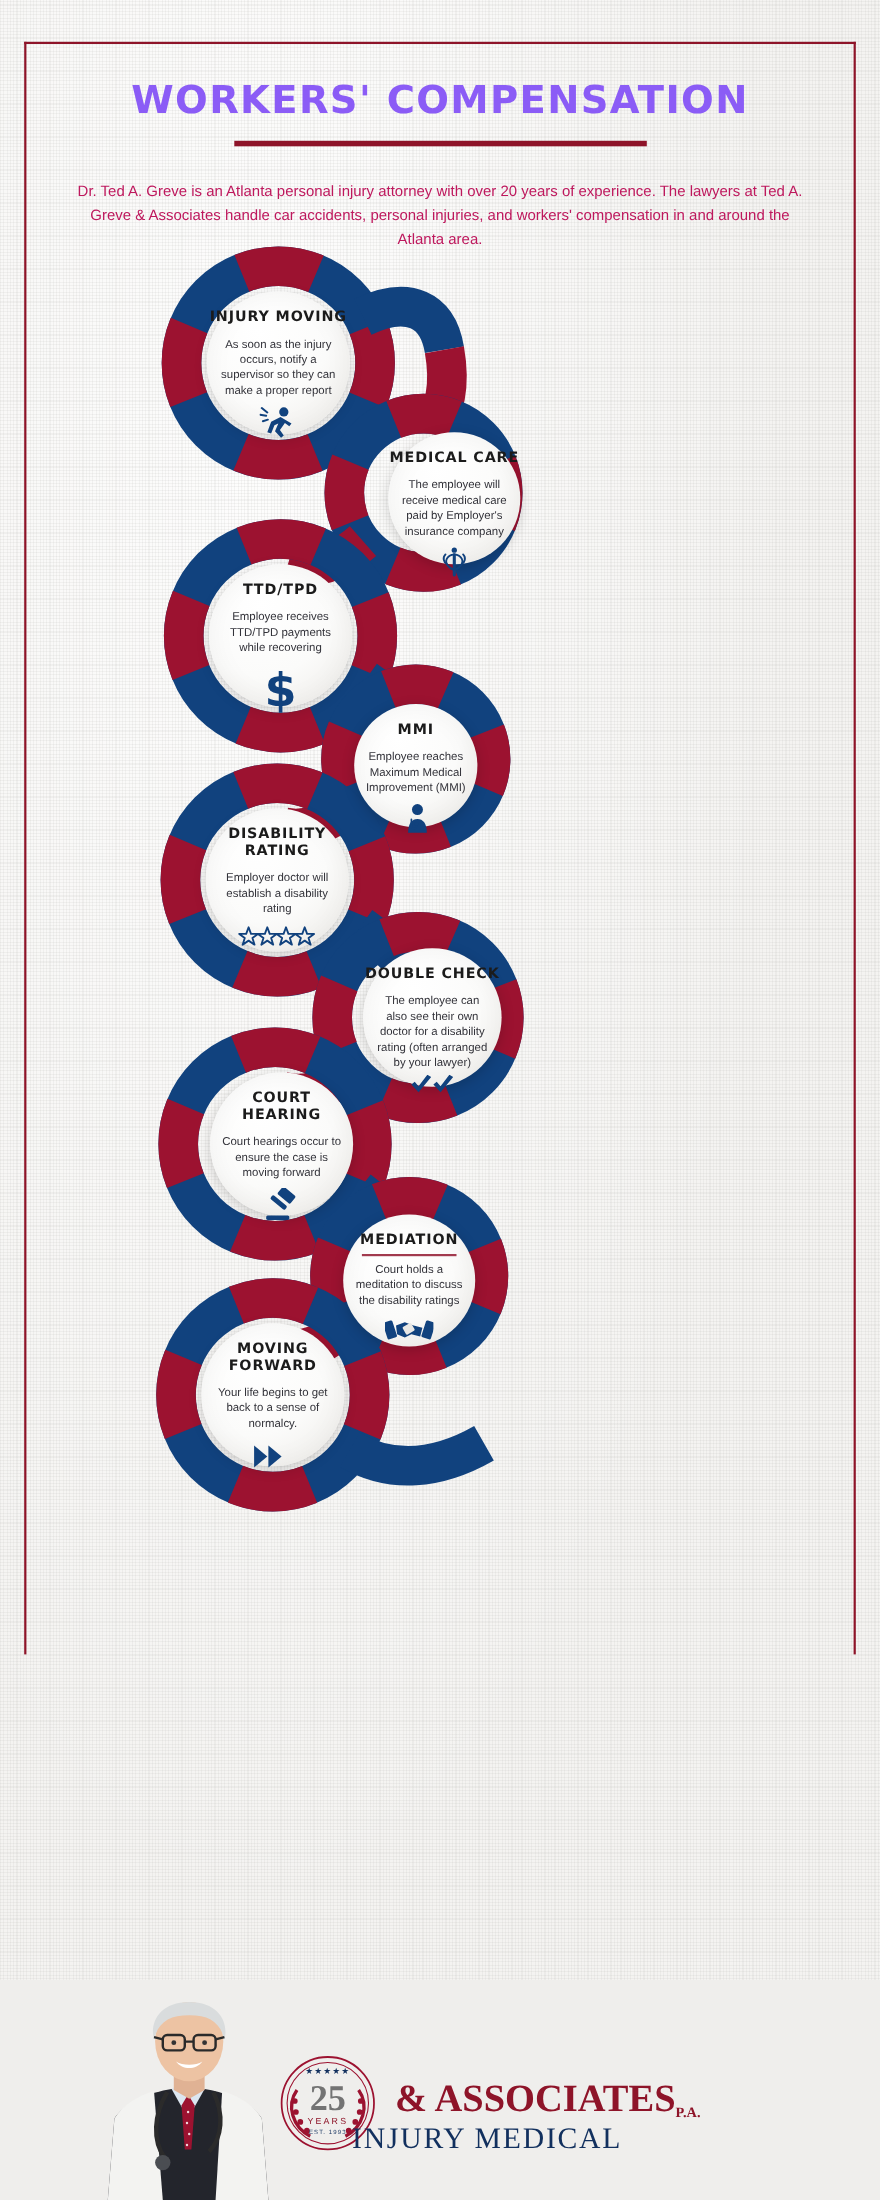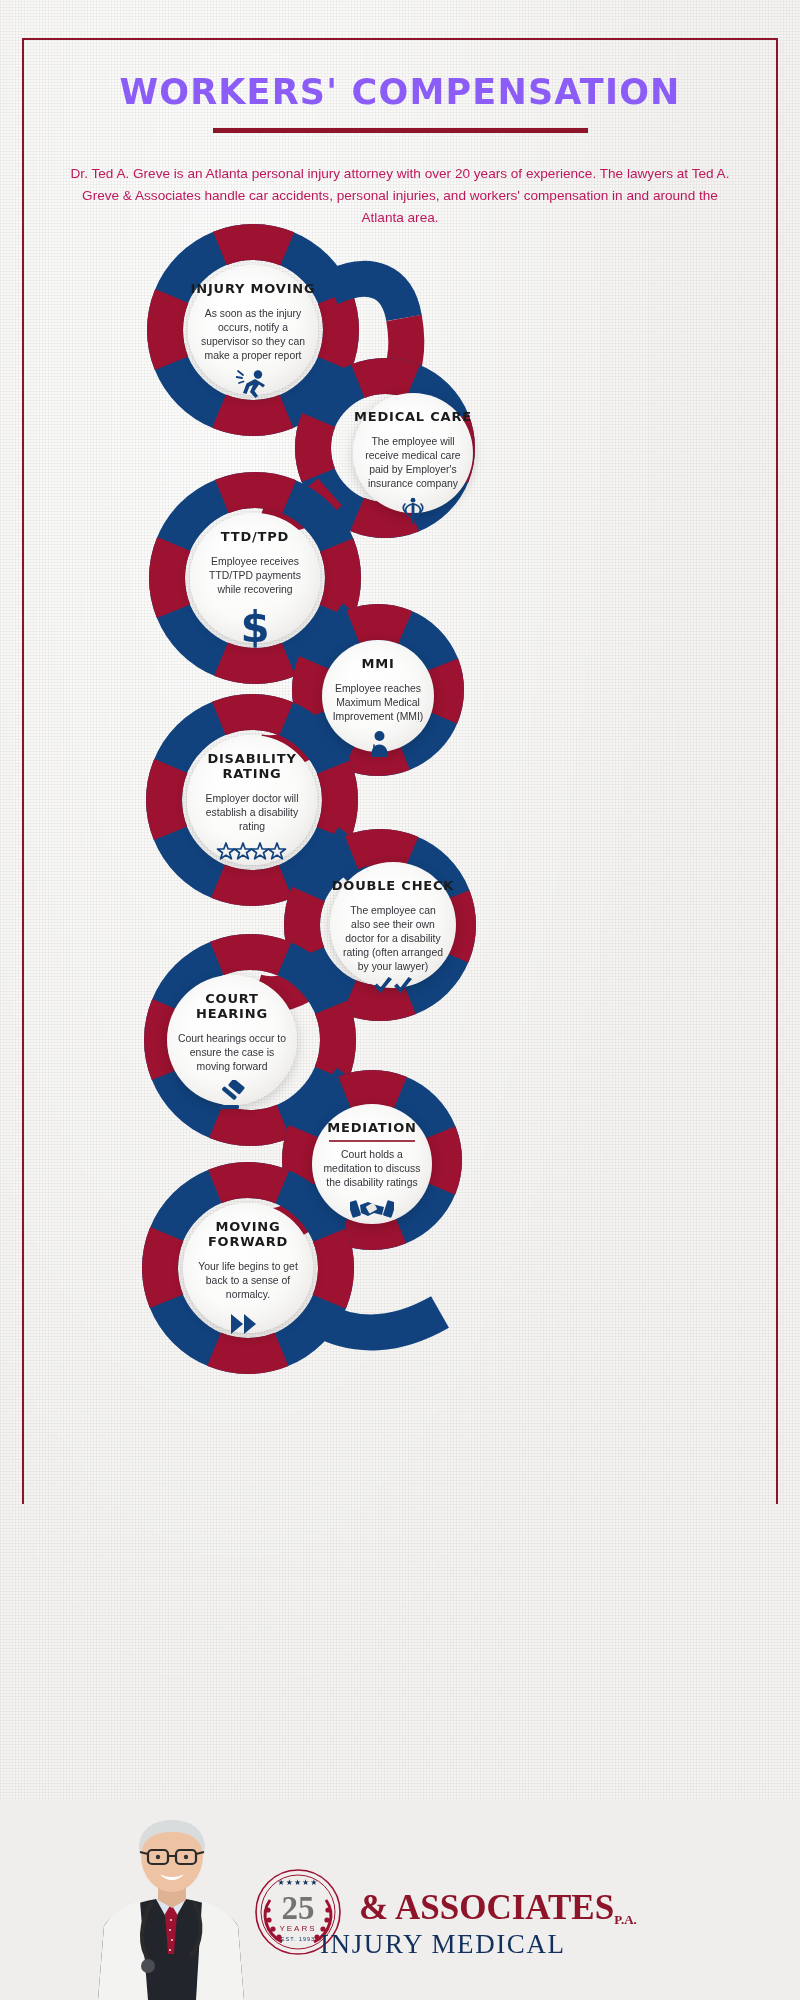--- a/index.html
+++ b/index.html
@@ -336,21 +336,21 @@
   <div class="node-underline"></div>
   <div class="node-desc">The employee can also see their own doctor for a disability rating (often arranged by your lawyer)</div>
   <div class="node-icon" style="margin-top:3px;">
     <svg width="40" height="20" viewBox="0 0 40 20" fill="#11427e">
       <path d="M1 9 L7.5 16 L19 2 L15.5 0 L7.5 10.5 L4 6.5 Z"></path>
       <path d="M21 9 L27.5 16 L39 2 L35.5 0 L27.5 10.5 L24 6.5 Z"></path>
     </svg>
   </div>
 </div>
 
-<div class="node" style="left:167px; top:975px; width:130px; height:130px;">
+<div class="node" style="left:191px; top:975px; width:130px; height:130px;">
   <div class="node-title">COURT HEARING</div>
   <div class="node-underline"></div>
   <div class="node-desc">Court hearings occur to ensure the case is moving forward</div>
   <div class="node-icon">
     <svg width="34" height="30" viewBox="0 0 34 30" fill="#11427e">
       <rect x="14" y="2" width="15" height="9" rx="1.6" transform="rotate(40 21.5 6.5)"></rect>
       <rect x="6" y="11" width="17" height="4.5" rx="1.5" transform="rotate(40 14.5 13)"></rect>
       <rect x="3" y="25" width="21" height="4" rx="1.4"></rect>
     </svg>
   </div>

